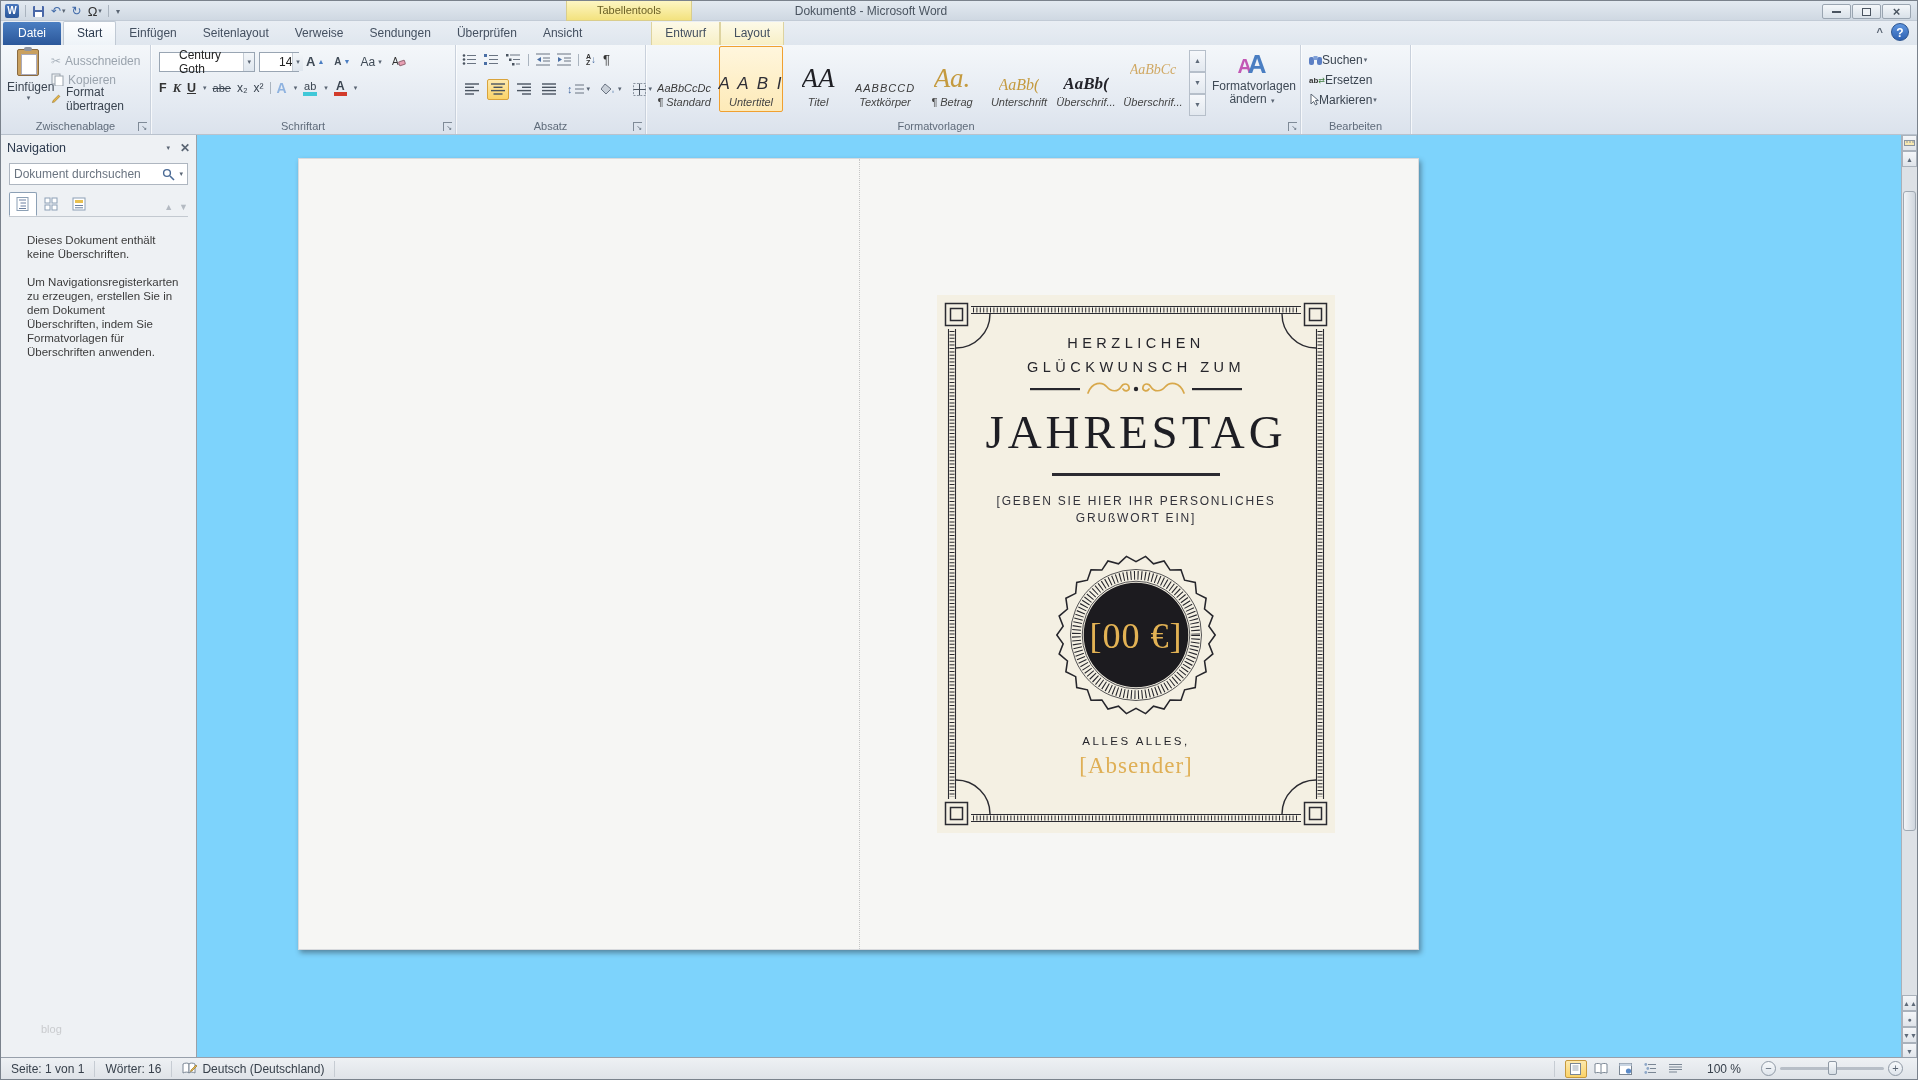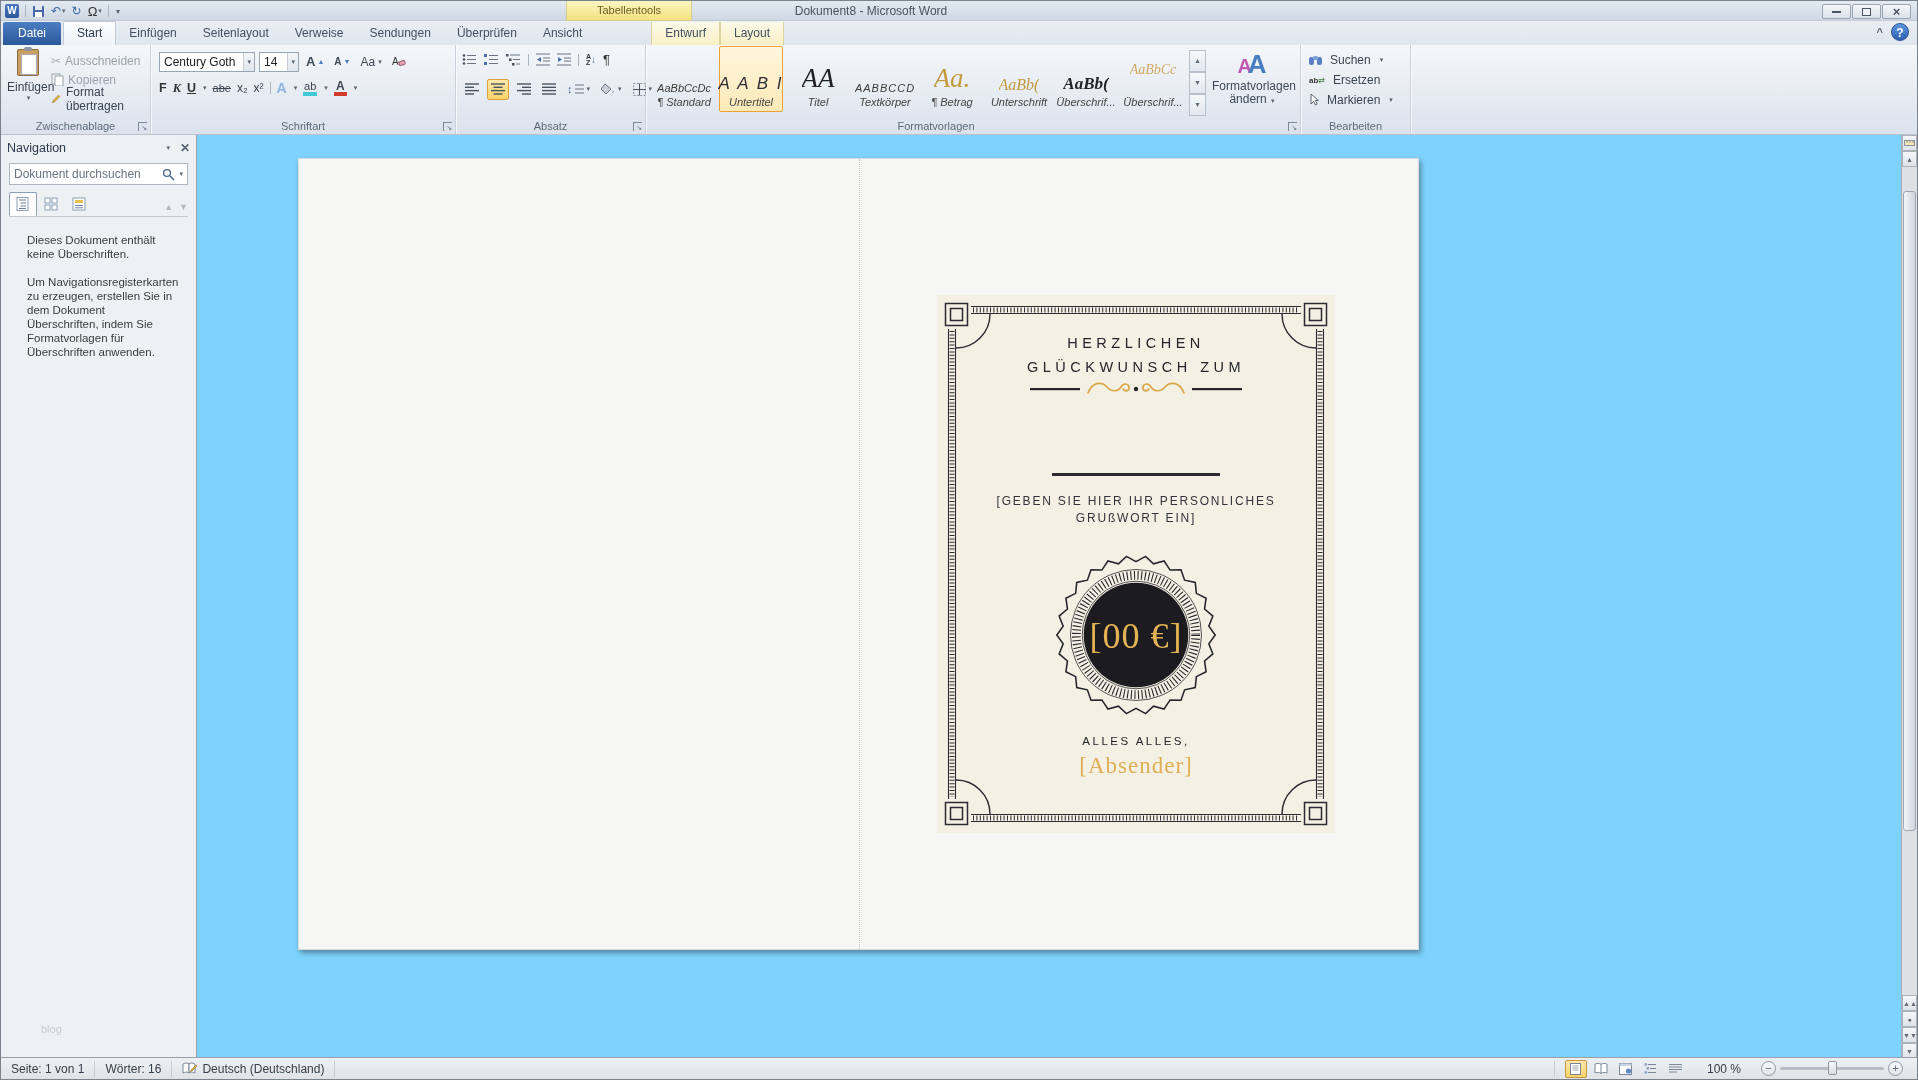--- a/index.html
+++ b/index.html
@@ -58,21 +58,21 @@
   .rbtn.sel{background:linear-gradient(#fde9ae,#fbd368);border:1px solid #d9a33c;}
   .grayed{color:#9aa3ad !important;}
   
   .paste-big{position:absolute;left:6px;top:4px;width:42px;height:72px;text-align:center;}
   .clip-ic{margin:0 auto;width:22px;height:27px;background:#c9a05f;border:1px solid #8a6a40;border-radius:2px;position:relative;}
   .clip-ic::before{content:"";position:absolute;left:3px;top:4px;width:14px;height:19px;background:#fff;border:1px solid #aab;}
   .clip-ic::after{content:"";position:absolute;left:6px;top:-3px;width:8px;height:4px;background:#8f94a0;border-radius:2px;}
   .small-cmd{display:flex;align-items:center;gap:4px;height:19px;padding-left:2px;font-size:12px;}
   
   .combo{display:inline-flex;align-items:center;height:20px;background:#fff;
-    border:1px solid #99a5b3;font-size:12px;color:#222;padding-left:4px;}
+    border:1px solid #99a5b3;font-size:12px;color:#222;padding-left:19px;}
   .combo .dd{margin-left:auto;padding:0 3px;border-left:1px solid #c6cdd5;height:100%;display:flex;align-items:center;background:linear-gradient(#f3f6f9,#dfe6ee);}
   .glyphbtn{font-size:12.5px;font-weight:bold;color:#333;}
   .bar-under{display:inline-block;line-height:10px;text-align:center;}
   .bar-under i{display:block;height:4px;margin-top:1px;font-style:normal;}
   
   .stylebox{position:absolute;display:flex;flex-direction:column;align-items:center;justify-content:flex-end;
     width:64px;height:66px;top:1px;padding-bottom:3px;border:1px solid transparent;border-radius:2px;font-style:italic;}
   .stylebox.sel{border:1px solid #f0a030;background:linear-gradient(#fff6dd,#fdeab8);}
   .stylebox .prev{flex:1;display:flex;align-items:flex-end;justify-content:center;overflow:hidden;white-space:nowrap;}
   .stylebox .slabel{font-size:11px;color:#444;margin-top:2px;white-space:nowrap;}
@@ -84,21 +84,21 @@
   .st5{font-size:16px;font-family:"Liberation Serif",serif;color:#c49a3f;}
   .st6{font-size:17px;font-family:"Liberation Serif",serif;color:#23232a;font-weight:bold;}
   .st7{font-size:14px;font-family:"Liberation Serif",serif;color:#d0a965;}
   .gal-scroll{position:absolute;display:flex;flex-direction:column;width:17px;top:5px;height:66px;}
   .gal-scroll span{flex:1;border:1px solid #b6bfca;background:linear-gradient(#f6f8fb,#e2e8ef);
     font-size:7px;color:#5f6b7a;text-align:center;line-height:20px;}
   .chgstyles{position:absolute;top:4px;width:80px;height:74px;text-align:center;color:#3f4a56;}
   .chgA1{font-size:20px;font-weight:bold;color:#c357b5;}
   .chgA2{font-size:26px;font-weight:bold;color:#4a7ec2;margin-left:-4px;}
   
-  .editrow{display:flex;align-items:center;gap:8px;height:20px;padding-left:8px;font-size:12px;}
+  .editrow{display:flex;align-items:center;gap:0;height:20px;padding-left:8px;font-size:12px;}
   
   .workspace{position:absolute;left:0;top:134px;width:100%;height:924px;background:#7dd3fc;}
   .navpane{position:absolute;left:0;top:0;width:196px;height:100%;background:#eef1f4;
     border-right:1px solid #9aa1a8;}
   .nav-head{display:flex;align-items:center;height:26px;padding:0 6px;color:#2c3a4e;font-size:12.5px;}
   .nav-head .sp{flex:1;}
   .nav-x{color:#5a6573;font-size:12px;font-weight:bold;}
   .nav-search{margin:2px 8px 6px;height:22px;background:#fff;border:1px solid #aeb6c0;
     display:flex;align-items:center;padding:0 4px;color:#6a7480;}
   .nav-search .sp{flex:1;}
@@ -609,20 +609,21 @@
             <rect x="2" y="9" width="50" height="2.2" fill="#26262c"></rect>
             <rect x="164" y="9" width="50" height="2.2" fill="#26262c"></rect>
             <g stroke="#d8a84b" fill="none" stroke-width="1.7" stroke-linecap="round">
               <path d="M60,14 C64,3 74,2 79,8 C83,13 90,13 93,8 C95,4 100,4 101,8 C102,12 97,13 95,10"></path>
               <path d="M156,14 C152,3 142,2 137,8 C133,13 126,13 123,8 C121,4 116,4 115,8 C114,12 119,13 121,10"></path>
             </g>
             <circle cx="108" cy="10" r="2.2" fill="#26262c"></circle>
           </svg>
         </div>
 
+        <div class="ctext bigtitle">JAHRESTAG</div>
         <div class="rule"></div>
 
         <div class="ctext placeholder">
           <span>[GEBEN SIE HIER IHR PERSONLICHES</span><br>
           <span>GRUßWORT EIN]</span>
         </div>
 
         <div class="sealwrap">
           <svg width="176" height="176" viewBox="0 0 180 180">
             <polygon points="171.0,90.0 164.5,99.0 168.6,109.4 160.1,116.6 161.7,127.6 151.7,132.6 150.6,143.7 139.7,146.1 136.0,156.7 124.9,156.4 118.7,165.7 107.9,162.8 99.8,170.4 90.0,165.0 80.2,170.4 72.1,162.8 61.3,165.7 55.1,156.4 44.0,156.7 40.3,146.1 29.4,143.7 28.3,132.6 18.3,127.6 19.9,116.6 11.4,109.4 15.5,99.0 9.0,90.0 15.5,81.0 11.4,70.6 19.9,63.4 18.3,52.4 28.3,47.4 29.4,36.3 40.3,33.9 44.0,23.3 55.1,23.6 61.3,14.3 72.1,17.2 80.2,9.6 90.0,15.0 99.8,9.6 107.9,17.2 118.7,14.3 124.9,23.6 136.0,23.3 139.7,33.9 150.6,36.3 151.7,47.4 161.7,52.4 160.1,63.4 168.6,70.6 164.5,81.0" fill="#f4f0e3" stroke="#26262c" stroke-width="1.6"></polygon>

